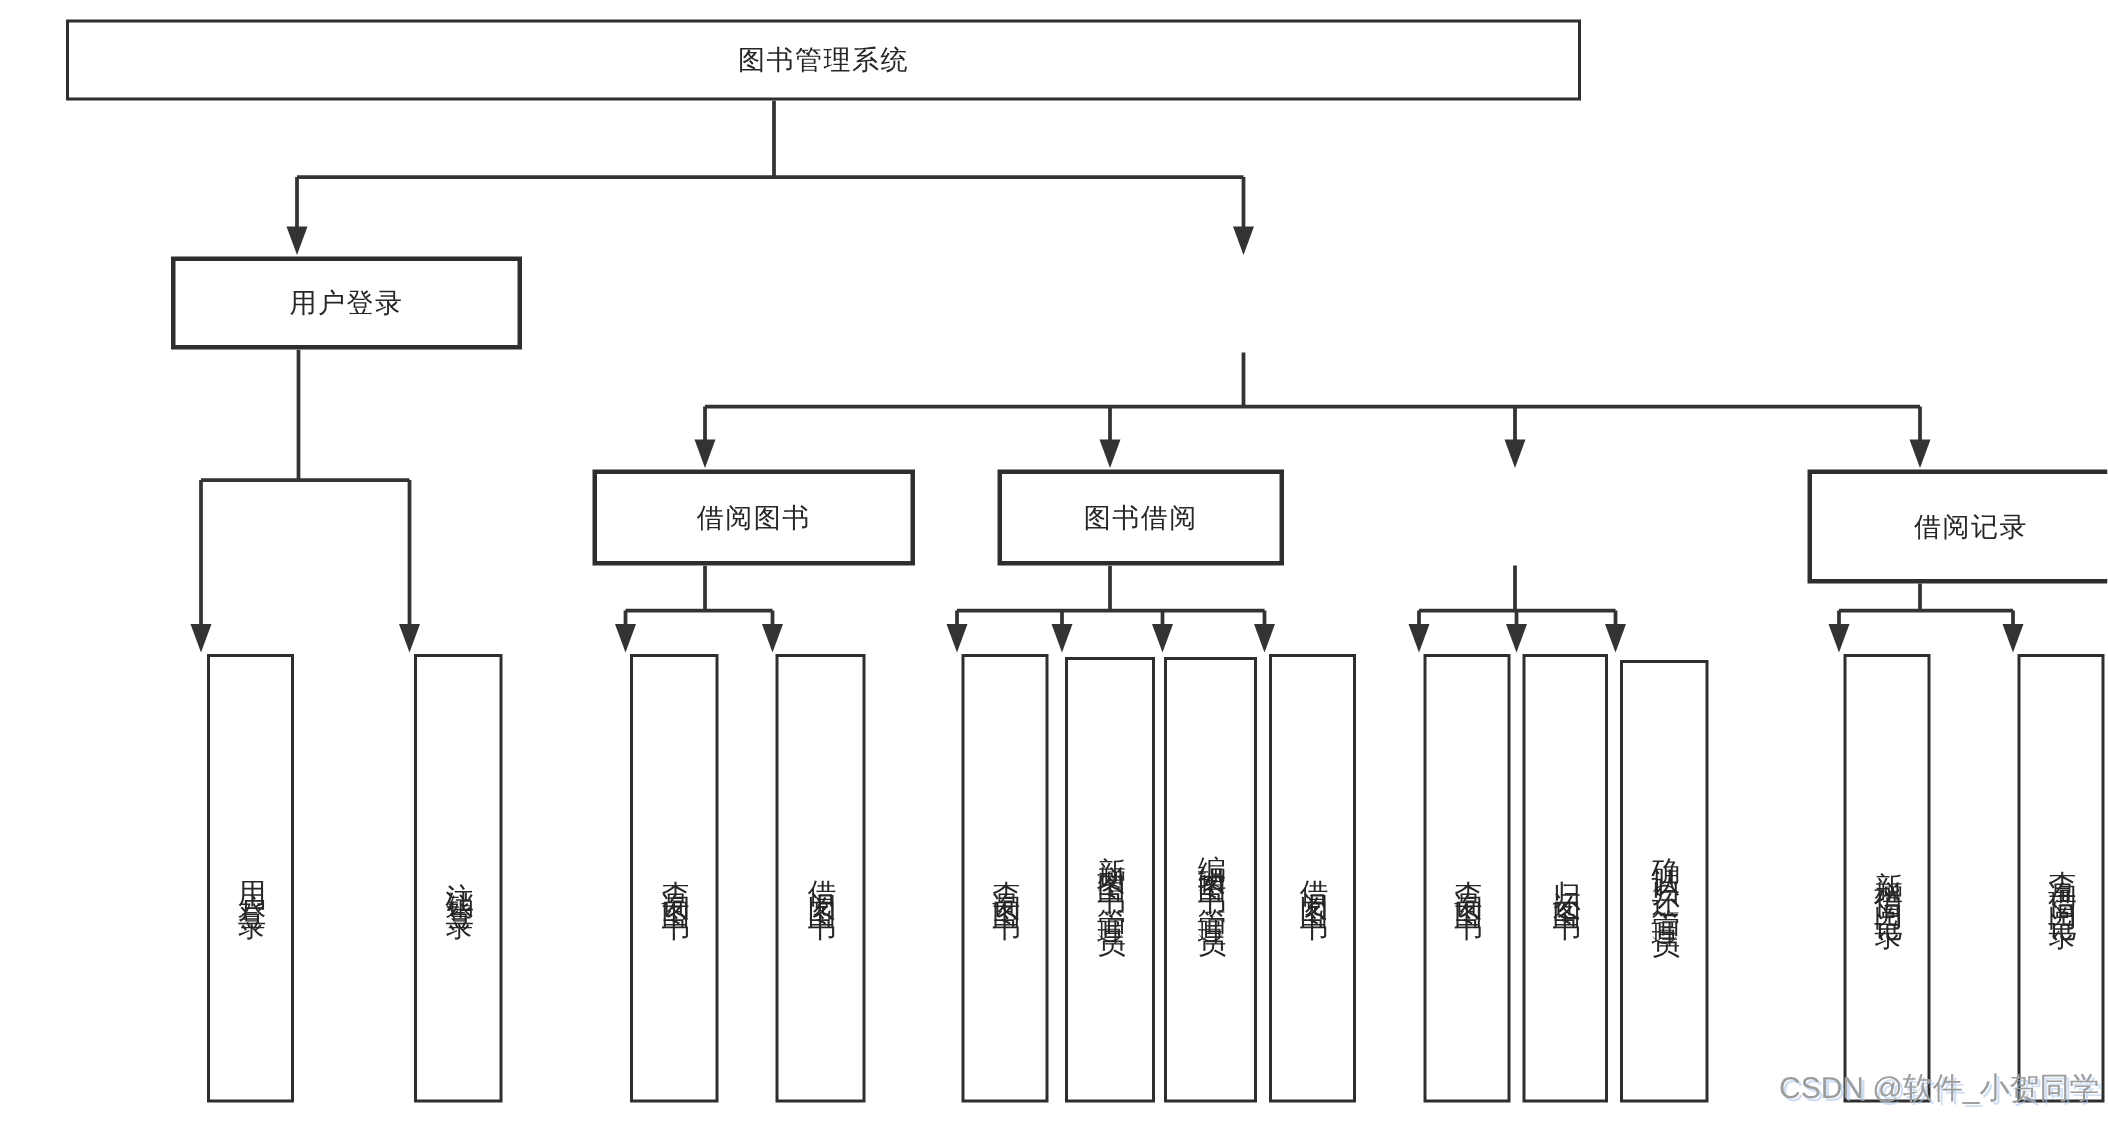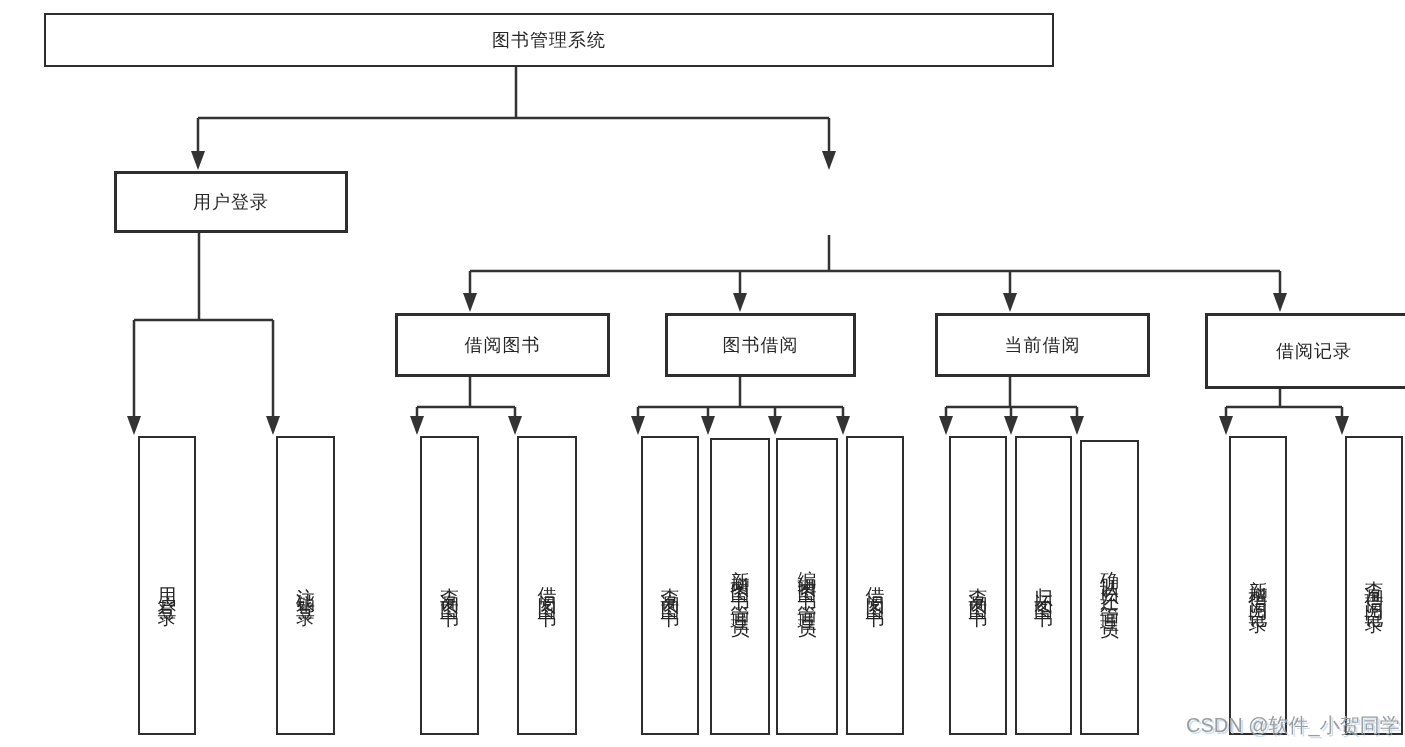--- a/index.html
+++ b/index.html
@@ -94,23 +94,20 @@
   <div class="node h" style="left:82px;top:171px;width:234px;height:62px">
     <span class="lbl">用户登录</span>
   </div>
 
   <div class="node h" style="left:363px;top:313px;width:215px;height:64px">
     <span class="lbl">借阅图书</span>
   </div>
   <div class="node h" style="left:633px;top:313px;width:191px;height:64px">
     <span class="lbl">图书借阅</span>
   </div>
-  <div class="node h" style="left:903px;top:313px;width:215px;height:64px">
-    <span class="lbl">当前借阅</span>
-  </div>
   <div class="node h" style="left:1173px;top:313px;width:218px;height:76px">
     <span class="lbl">借阅记录</span>
   </div>
 
   <div class="node v" style="left:106px;top:436px;width:58px;height:299px">
     <span class="vlbl">用户登录</span>
   </div>
   <div class="node v" style="left:244px;top:436px;width:59px;height:299px">
     <span class="vlbl">注销登录</span>
   </div>

